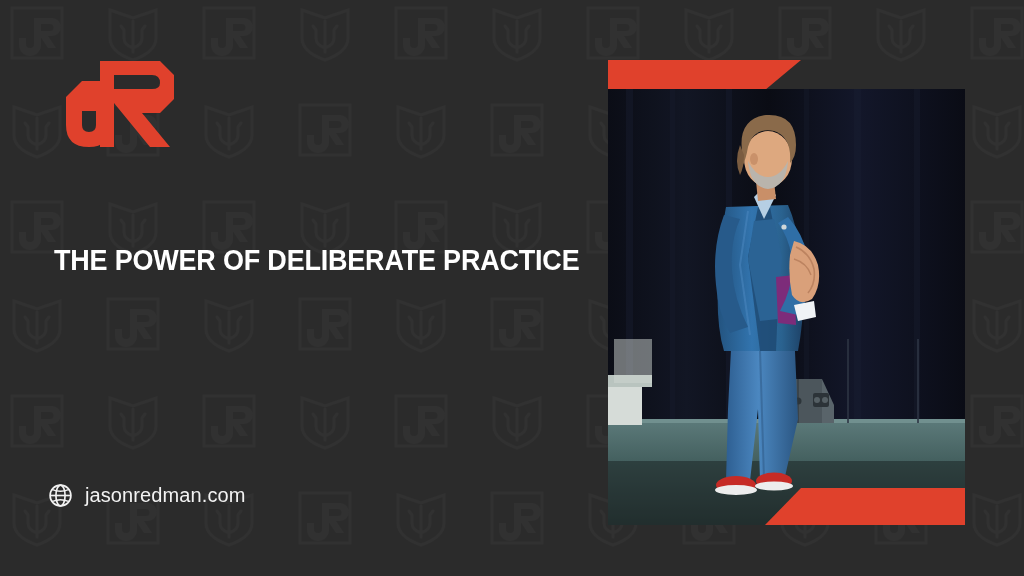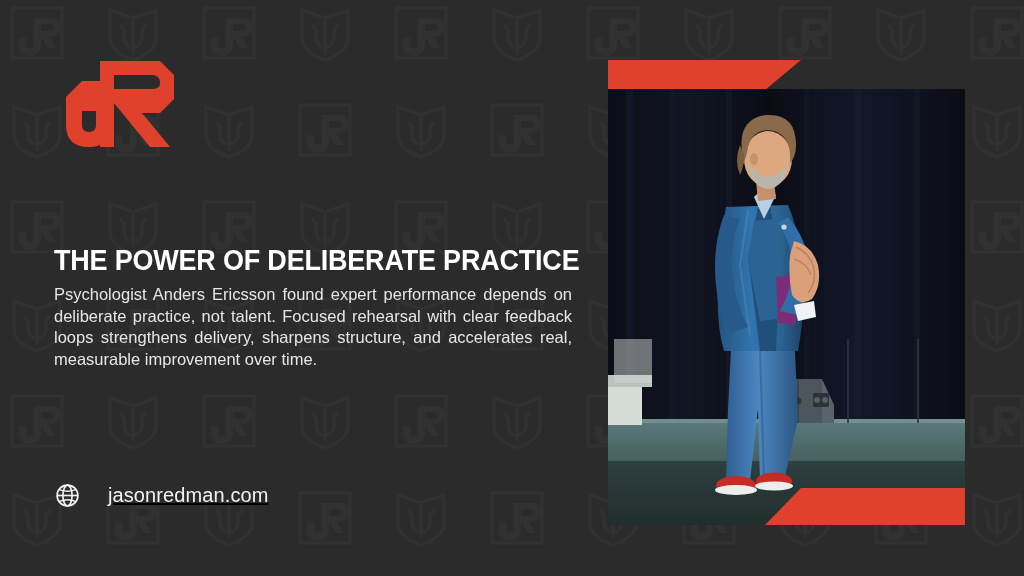--- a/index.html
+++ b/index.html
@@ -51,22 +51,22 @@
     font-size:16.5px;
     line-height:21.5px;
     color:#e6e6e6;
     text-align:justify;
     text-justify:inter-word;
     width:518px;
   }
 
   
   .site-row{
-    position:absolute; left:55px; top:483px;
-    display:flex; align-items:center; gap:28px;text-decoration:underline;
+    position:absolute; left:48px; top:483px;
+    display:flex; align-items:center; gap:12px;
   }
   .globe-icon{ width:25px; height:25px; display:block; flex:0 0 auto; }
   .site-url{
     font-size:20px; color:#f2f2f2; letter-spacing:0.1px;
   }
 
   
   .photo-area{
     position:absolute; left:608px; top:60px;
     width:357px; height:465px;
@@ -132,21 +132,20 @@
         <path d="M10 42 L26 26 L26 70 Q26 77 33 77 Q40 77 40 70 L40 56 L26 56 L26 26 L54 26 L54 70 Q54 92 33 92 Q10 92 10 70 Z"></path>
 
         <path d="M44 6 L58 6 L58 92 L44 92 Z"></path>
         <path d="M44 6 L104 6 L118 20 L118 44 L104 58 L86 58 L114 92 L94 92 L58 48 L58 34 L96 34 Q104 34 104 28 Q104 20 96 20 L44 20 Z"></path>
       </g>
     </svg>
   </div>
 
   <div class="text-block">
     <div class="headline">THE POWER OF DELIBERATE PRACTICE</div>
-    <div class="body-copy">Psychologist Anders Ericsson found expert performance depends on deliberate practice, not talent. Focused rehearsal with clear feedback loops strengthens delivery, sharpens structure, and accelerates real, measurable improvement over time.</div>
   </div>
 
   <div class="site-row">
     <svg class="globe-icon" viewBox="0 0 24 24">
       <circle cx="12" cy="12" r="10" fill="none" stroke="#f2f2f2" stroke-width="1.6"></circle>
       <ellipse cx="12" cy="12" rx="4.4" ry="10" fill="none" stroke="#f2f2f2" stroke-width="1.6"></ellipse>
       <line x1="2" y1="12" x2="22" y2="12" stroke="#f2f2f2" stroke-width="1.6"></line>
       <path d="M4.3 6.4 Q12 9.6 19.7 6.4" fill="none" stroke="#f2f2f2" stroke-width="1.4"></path>
       <path d="M4.3 17.6 Q12 14.4 19.7 17.6" fill="none" stroke="#f2f2f2" stroke-width="1.4"></path>
     </svg>

